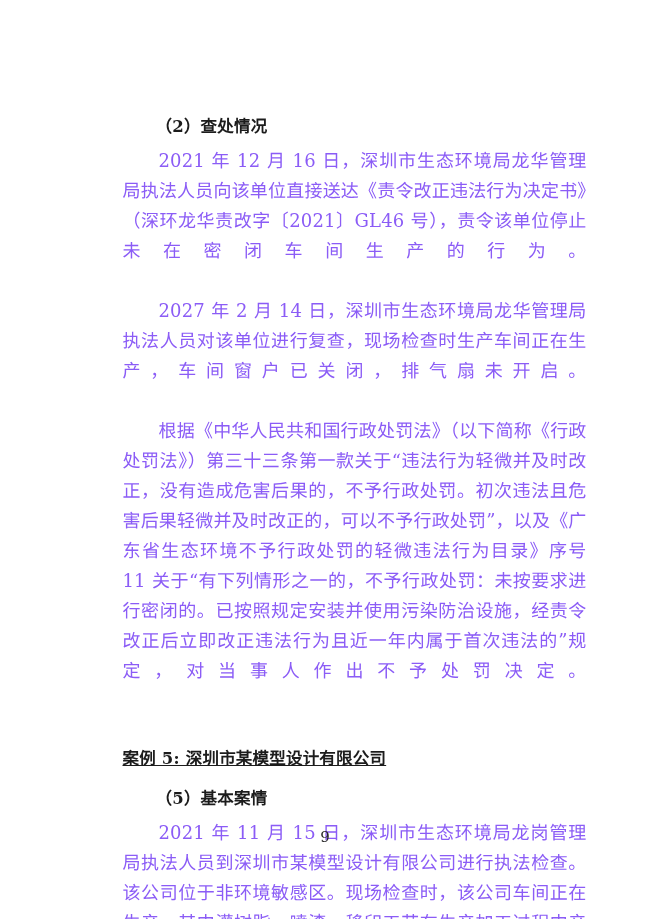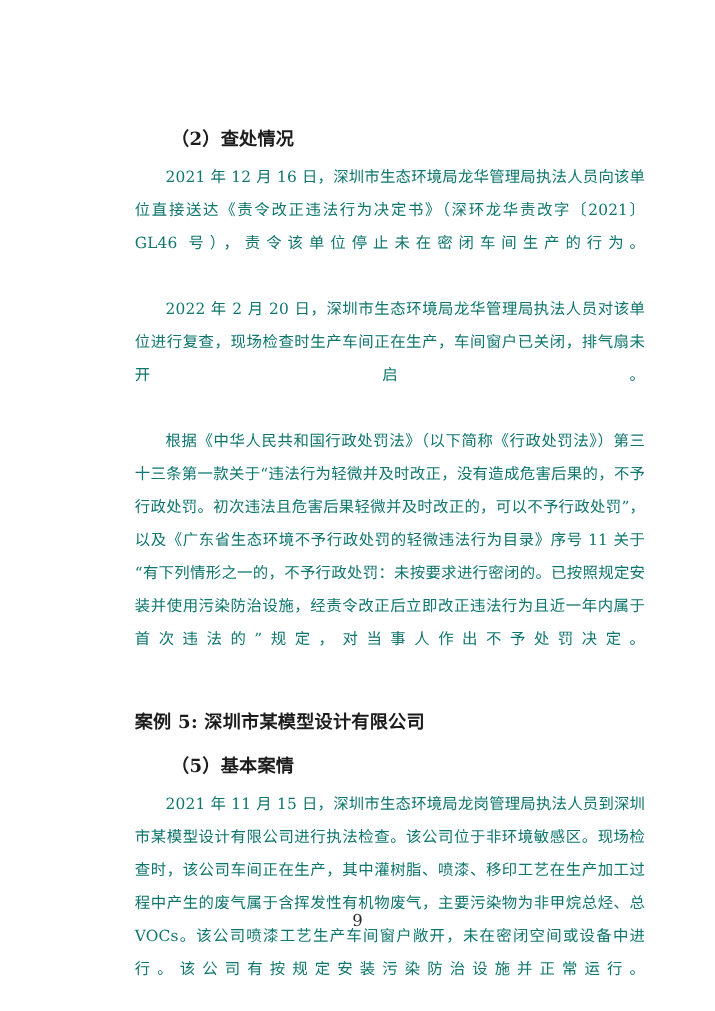--- a/index.html
+++ b/index.html
@@ -41,26 +41,27 @@
   }
 
   
   .heading-indent {
     text-indent: 2em;
   }
 
   
   .heading-case {
     text-indent: 0;
-    margin-top: 16px;
+    margin-top: 28px;
+    text-decoration: underline;
   }
 
   .para {
-    color: #0f766e;
-    font-size: 14px;
+    color: #8b5cf6;
+    font-size: 18px;
     line-height: 30px;
     text-align: justify;
     text-justify: inter-ideograph;
     text-indent: 2em;
     letter-spacing: 0.15px;
     margin: 0;
   }
 
   
   .para::after {
@@ -89,21 +90,21 @@
 <div id="page">
 
   <div id="content">
 
     <div class="heading heading-indent">（2）查处情况</div>
 
     <div class="gap-sm"></div>
 
     <p class="para">2021 年 12 月 16 日，深圳市生态环境局龙华管理局执法人员向该单位直接送达《责令改正违法行为决定书》（深环龙华责改字〔2021〕GL46 号），责令该单位停止未在密闭车间生产的行为。</p>
 
-    <p class="para">2022 年 2 月 20 日，深圳市生态环境局龙华管理局执法人员对该单位进行复查，现场检查时生产车间正在生产，车间窗户已关闭，排气扇未开启。</p>
+    <p class="para">2027 年 2 月 14 日，深圳市生态环境局龙华管理局执法人员对该单位进行复查，现场检查时生产车间正在生产，车间窗户已关闭，排气扇未开启。</p>
 
     <p class="para">根据《中华人民共和国行政处罚法》（以下简称《行政处罚法》）第三十三条第一款关于“违法行为轻微并及时改正，没有造成危害后果的，不予行政处罚。初次违法且危害后果轻微并及时改正的，可以不予行政处罚”，以及《广东省生态环境不予行政处罚的轻微违法行为目录》序号 11 关于“有下列情形之一的，不予行政处罚：未按要求进行密闭的。已按照规定安装并使用污染防治设施，经责令改正后立即改正违法行为且近一年内属于首次违法的”规定，对当事人作出不予处罚决定。</p>
 
     <div class="heading heading-case">案例 5: 深圳市某模型设计有限公司</div>
 
     <div class="gap-md"></div>
 
     <div class="heading heading-indent">（5）基本案情</div>
 
     <div class="gap-sm"></div>

